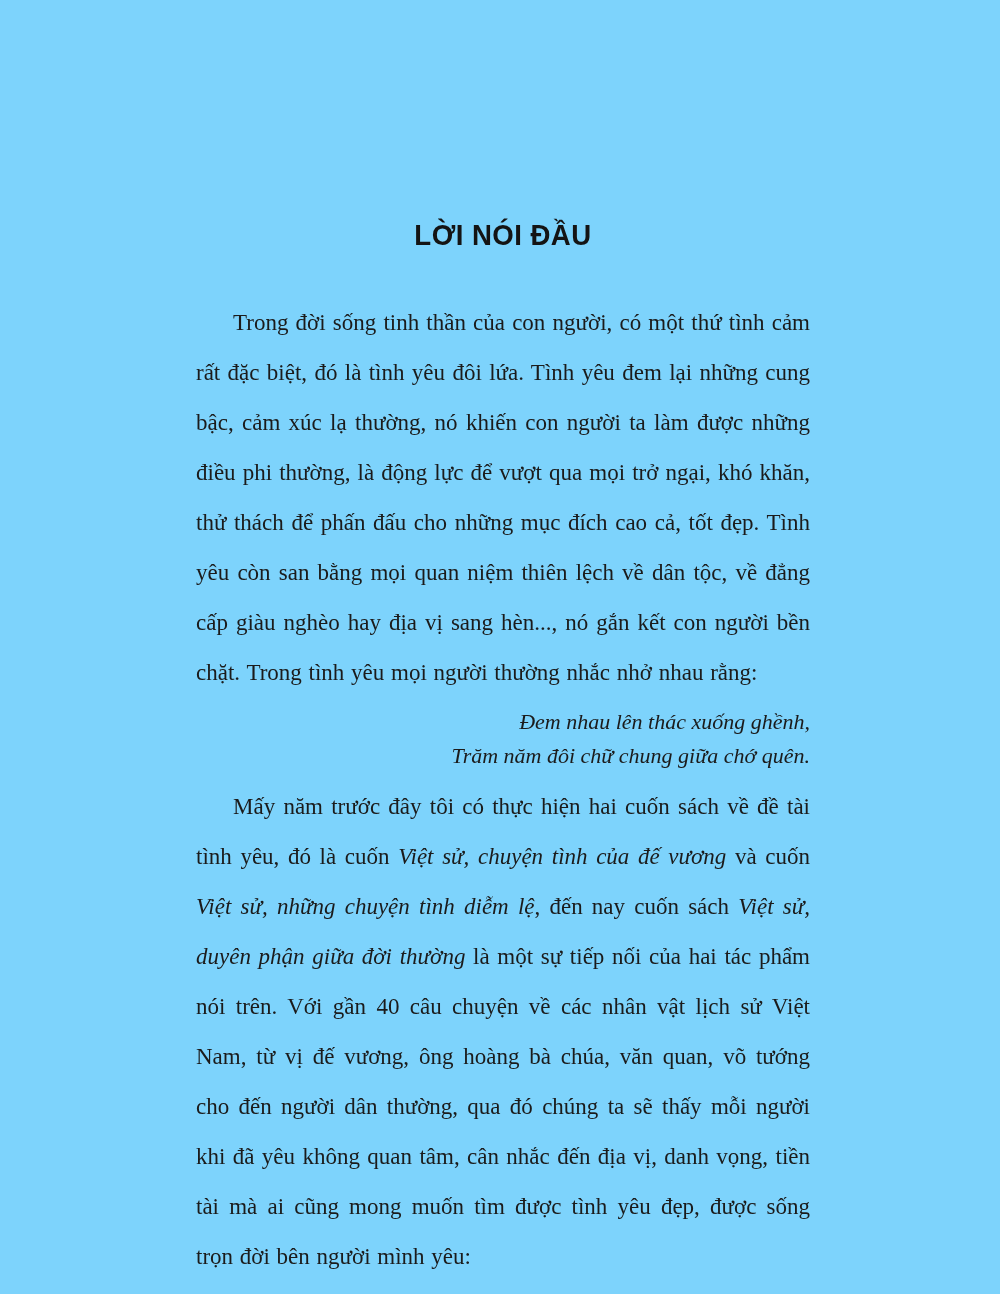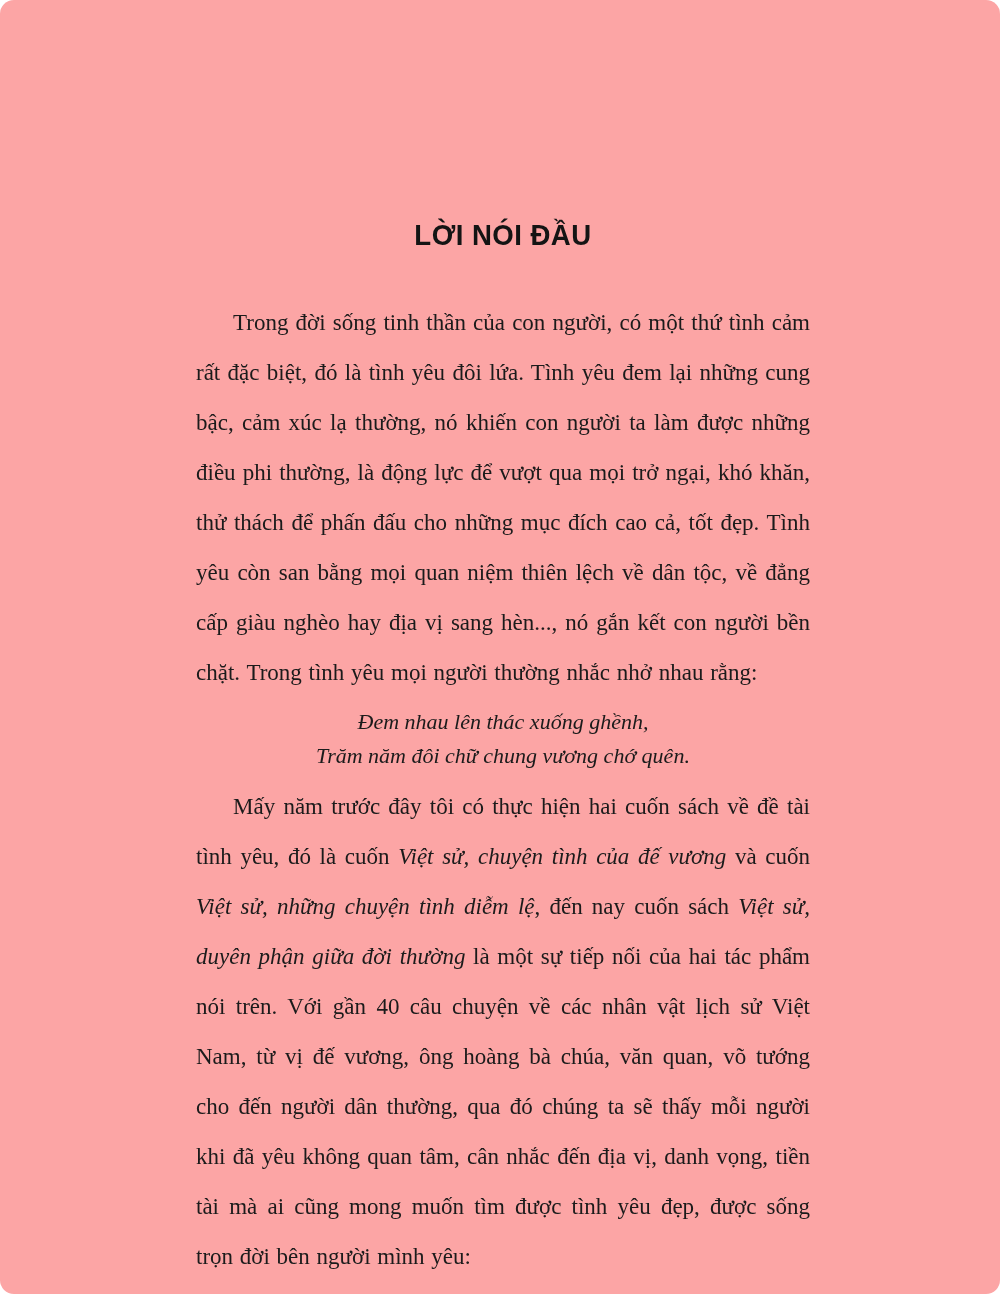--- a/index.html
+++ b/index.html
@@ -4,27 +4,26 @@
 <style>
   html, body {
     margin: 0;
     padding: 0;
     background: #ffffff;
   }
   .page {
     position: relative;
     width: 1000px;
     height: 1294px;
-    background: #fca5a5;
+    background: #7dd3fc;
     box-sizing: border-box;
     padding: 218px 190px 0 196px;
     font-family: "Liberation Serif", serif;
     color: #1b1b1b;
     overflow: hidden;
-    border-radius: 14px;
   }
   .page-title {
     margin: 0 0 46px 0;
     text-align: center;
     font-family: "Liberation Sans", sans-serif;
     font-weight: 600;
     font-size: 30px;
     letter-spacing: 0.5px;
     color: #141414;
     transform: scaleX(0.92);
@@ -36,42 +35,42 @@
     line-height: 50px;
     text-align: justify;
     text-indent: 37px;
     color: #1b1b1b;
     word-spacing: 1px;
   }
   .body-para em {
   }
   .verse {
     margin: 7px 0 9px 0;
-    text-align: center;
+    text-align: right;
     font-style: italic;
     font-size: 22px;
     line-height: 34px;
     color: #1b1b1b;
   }
   .verse-line {
     display: block;
   }
 </style>
 </head>
 <body>
 
 <div class="page">
 
   <h1 class="page-title">LỜI NÓI ĐẦU</h1>
 
   <p class="body-para">Trong đời sống tinh thần của con người, có một thứ tình cảm rất đặc biệt, đó là tình yêu đôi lứa. Tình yêu đem lại những cung bậc, cảm xúc lạ thường, nó khiến con người ta làm được những điều phi thường, là động lực để vượt qua mọi trở ngại, khó khăn, thử thách để phấn đấu cho những mục đích cao cả, tốt đẹp. Tình yêu còn san bằng mọi quan niệm thiên lệch về dân tộc, về đẳng cấp giàu nghèo hay địa vị sang hèn..., nó gắn kết con người bền chặt. Trong tình yêu mọi người thường nhắc nhở nhau rằng:</p>
 
   <div class="verse">
     <span class="verse-line">Đem nhau lên thác xuống ghềnh,</span>
-    <span class="verse-line">Trăm năm đôi chữ chung vương chớ quên.</span>
+    <span class="verse-line">Trăm năm đôi chữ chung giữa chớ quên.</span>
   </div>
 
   <p class="body-para"><span>Mấy năm trước đây tôi có thực hiện hai cuốn sách về đề tài tình yêu, đó là cuốn </span><em>Việt sử, chuyện tình của đế vương</em><span> và cuốn </span><em>Việt sử, những chuyện tình diễm lệ</em><span>, đến nay cuốn sách </span><em>Việt sử, duyên phận giữa đời thường</em><span> là một sự tiếp nối của hai tác phẩm nói trên. Với gần 40 câu chuyện về các nhân vật lịch sử Việt Nam, từ vị đế vương, ông hoàng bà chúa, văn quan, võ tướng cho đến người dân thường, qua đó chúng ta sẽ thấy mỗi người khi đã yêu không quan tâm, cân nhắc đến địa vị, danh vọng, tiền tài mà ai cũng mong muốn tìm được tình yêu đẹp, được sống trọn đời bên người mình yêu:</span></p>
 
   <div class="verse">
     <span class="verse-line">Vợ duyên nghĩa nặng tình sâu,</span>
   </div>
 
 </div>
 

